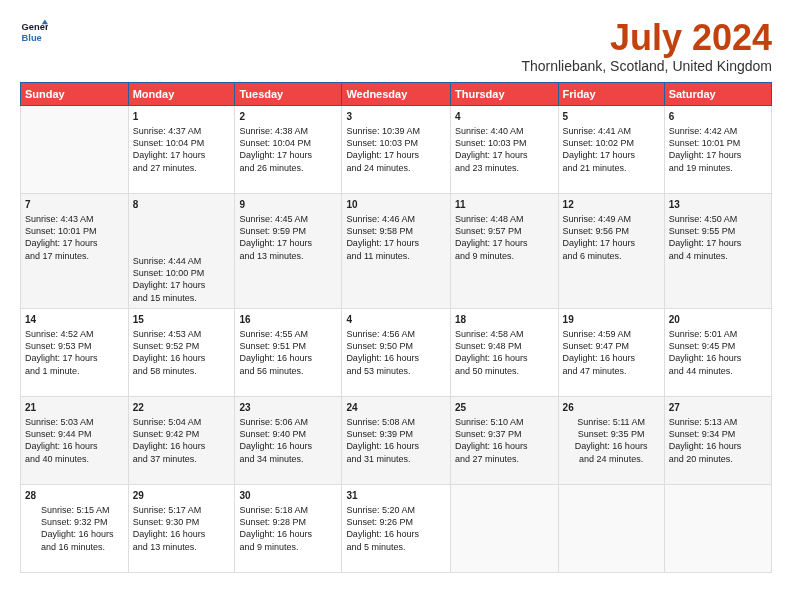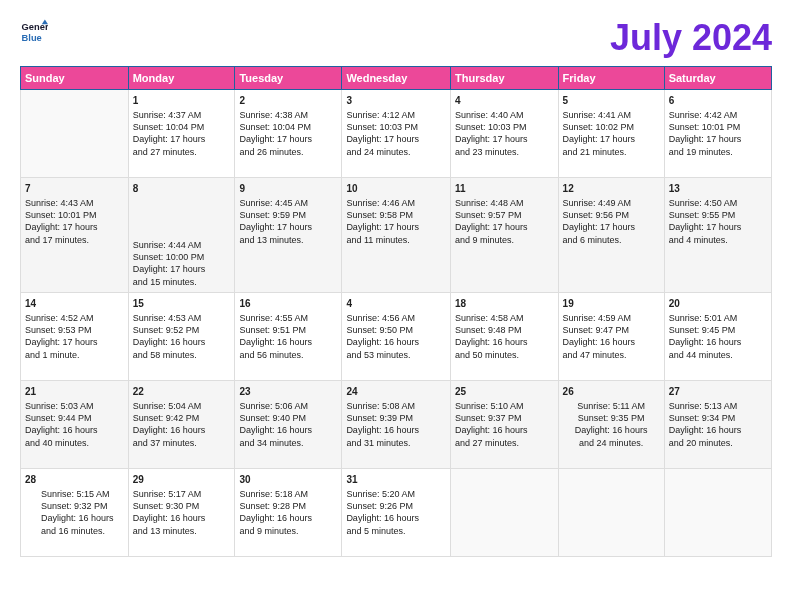--- a/index.html
+++ b/index.html
@@ -29,35 +29,35 @@
     .logo-icon {
       width: 28px;
       height: 28px;
     }
     .title-area {
       text-align: right;
     }
     .month-title {
       font-size: 36px;
       font-weight: bold;
-      color: #6d28d9;
+      color: #c2410c;
       line-height: 1.1;
     }
     .location {
       font-size: 14px;
       color: #333;
       font-weight: normal;
     }
     table {
       width: 100%;
       border-collapse: collapse;
       font-size: 9.5px;
     }
     thead tr th {
-      background-color: #ec4899;
+      background-color: #ef4444;
       color: white;
       font-size: 11px;
       font-weight: bold;
       padding: 5px 4px;
       text-align: left;
       border: 1px solid #2060a0;
     }
     tbody tr {
       background: #fff;
     }
@@ -96,20 +96,21 @@
   <div class="header">
     <div class="logo">
       <svg class="logo-icon" viewBox="0 0 36 36">
         <text x="2" y="16" font-size="12" font-weight="bold" fill="#1a1a2e" font-family="Arial">General</text>
         <text x="2" y="29" font-size="12" font-weight="bold" fill="#2a6db5" font-family="Arial">Blue</text>
         <polygon points="28,8 36,8 32,2" fill="#2a6db5"></polygon>
       </svg>
     </div>
     <div class="title-area">
       <div class="month-title">July 2024</div>
+      <div class="location">Thornliebank, Scotland, United Kingdom</div>
     </div>
   </div>
 
   <table>
     <thead>
       <tr>
         <th>Sunday</th>
         <th>Monday</th>
         <th>Tuesday</th>
         <th>Wednesday</th>
@@ -130,21 +131,21 @@
           </td>
           <td>
             <span class="day-num">2</span>
             <div class="cell-content" style="white-space: pre-line;">Sunrise: 4:38 AM
 Sunset: 10:04 PM
 Daylight: 17 hours
 and 26 minutes.</div>
           </td>
           <td>
             <span class="day-num">3</span>
-            <div class="cell-content" style="white-space: pre-line;">Sunrise: 4:12 AM
+            <div class="cell-content" style="white-space: pre-line;">Sunrise: 10:39 AM
 Sunset: 10:03 PM
 Daylight: 17 hours
 and 24 minutes.</div>
           </td>
           <td>
             <span class="day-num">4</span>
             <div class="cell-content" style="white-space: pre-line;">Sunrise: 4:40 AM
 Sunset: 10:03 PM
 Daylight: 17 hours
 and 23 minutes.</div>

